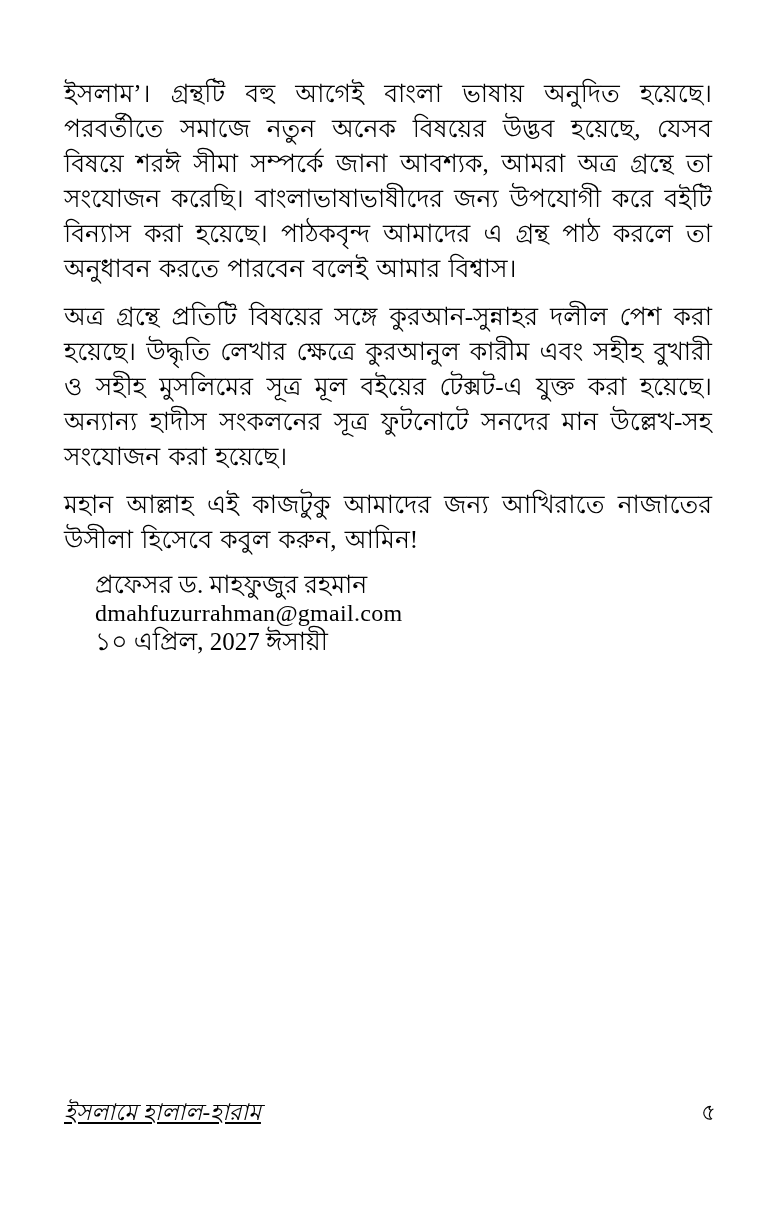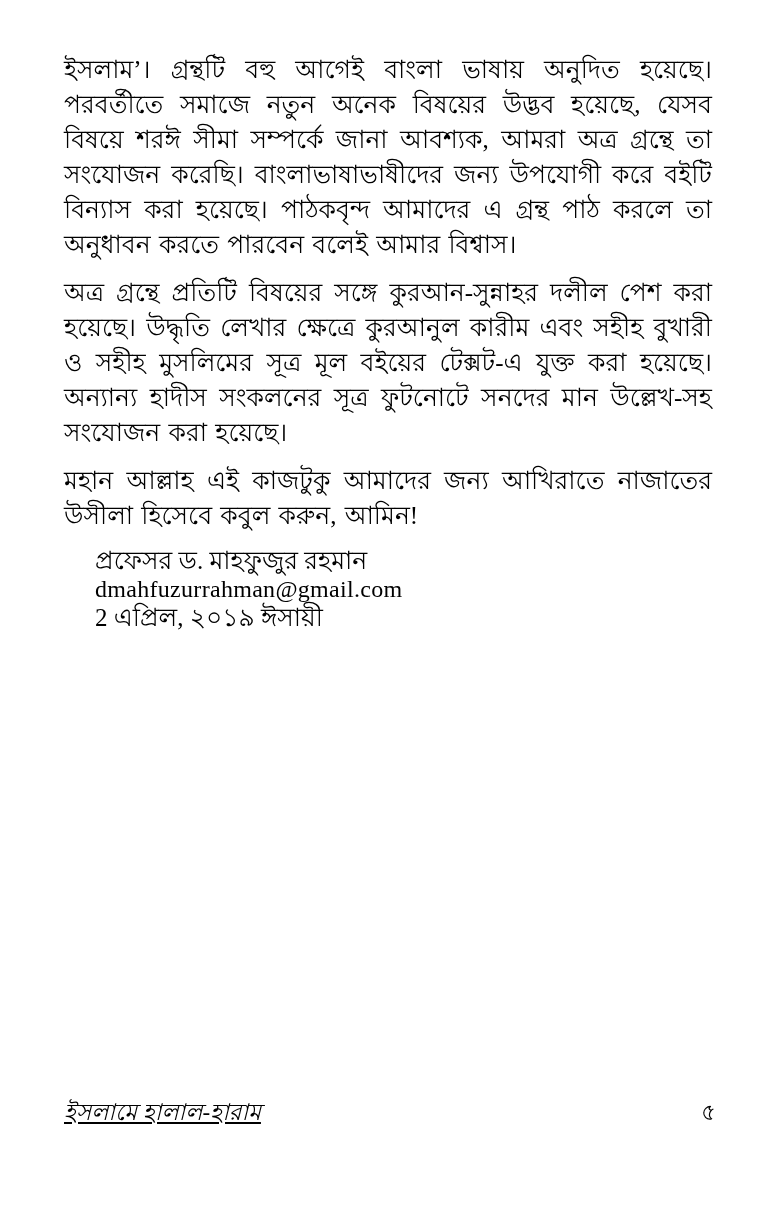--- a/index.html
+++ b/index.html
@@ -9,21 +9,21 @@
     width: 774px;
     height: 1208px;
     margin: 0 auto;
     background: #ffffff;
     color: #000000;
     font-family: "Liberation Serif", "DejaVu Serif", serif;
     overflow: hidden;
   }
   .content {
     position: absolute;
-    top: 52px;
+    top: 76px;
     left: 64px;
     width: 648px;
   }
   .para {
     font-size: 25px;
     line-height: 35px;
     text-align: justify;
     word-spacing: 2px;
     margin-bottom: 13px;
     color: #000000;
@@ -65,21 +65,21 @@
 
 <div class="page">
   <main class="content">
     <p class="para">ইসলাম’। গ্রন্থটি বহু আগেই বাংলা ভাষায় অনুদিত হয়েছে। পরবর্তীতে সমাজে নতুন অনেক বিষয়ের উদ্ভব হয়েছে, যেসব বিষয়ে শরঈ সীমা সম্পর্কে জানা আবশ্যক, আমরা অত্র গ্রন্থে তা সংযোজন করেছি। বাংলাভাষাভাষীদের জন্য উপযোগী করে বইটি বিন্যাস করা হয়েছে। পাঠকবৃন্দ আমাদের এ গ্রন্থ পাঠ করলে তা অনুধাবন করতে পারবেন বলেই আমার বিশ্বাস।</p>
     <p class="para">অত্র গ্রন্থে প্রতিটি বিষয়ের সঙ্গে কুরআন-সুন্নাহর দলীল পেশ করা হয়েছে। উদ্ধৃতি লেখার ক্ষেত্রে কুরআনুল কারীম এবং সহীহ বুখারী ও সহীহ মুসলিমের সূত্র মূল বইয়ের টেক্সট-এ যুক্ত করা হয়েছে। অন্যান্য হাদীস সংকলনের সূত্র ফুটনোটে সনদের মান উল্লেখ-সহ সংযোজন করা হয়েছে।</p>
     <p class="para">মহান আল্লাহ এই কাজটুকু আমাদের জন্য আখিরাতে নাজাতের উসীলা হিসেবে কবুল করুন, আমিন!</p>
 
     <div class="signature">
       <p class="sig-line">প্রফেসর ড. মাহফুজুর রহমান</p>
       <p class="sig-line email">dmahfuzurrahman@gmail.com</p>
-      <p class="sig-line">2 এপ্রিল, ২০১৯ ঈসায়ী</p>
+      <p class="sig-line">১০ এপ্রিল, 2027 ঈসায়ী</p>
     </div>
   </main>
 
   <footer class="footer">
     <span class="book-title">ইসলামে হালাল-হারাম</span>
     <span class="page-num">৫</span>
   </footer>
 </div>
 
 </body></html>

